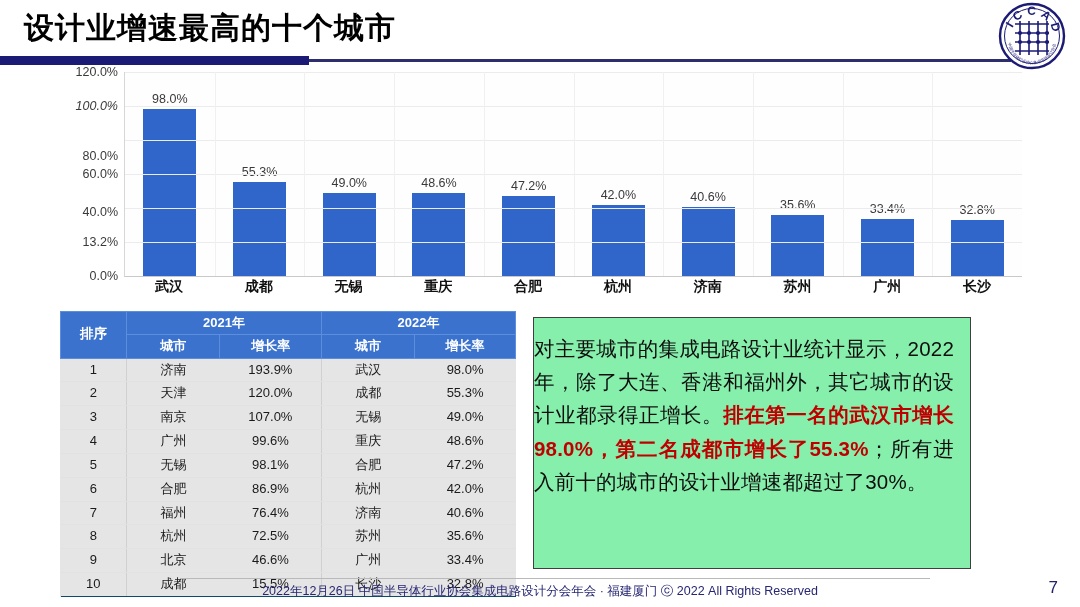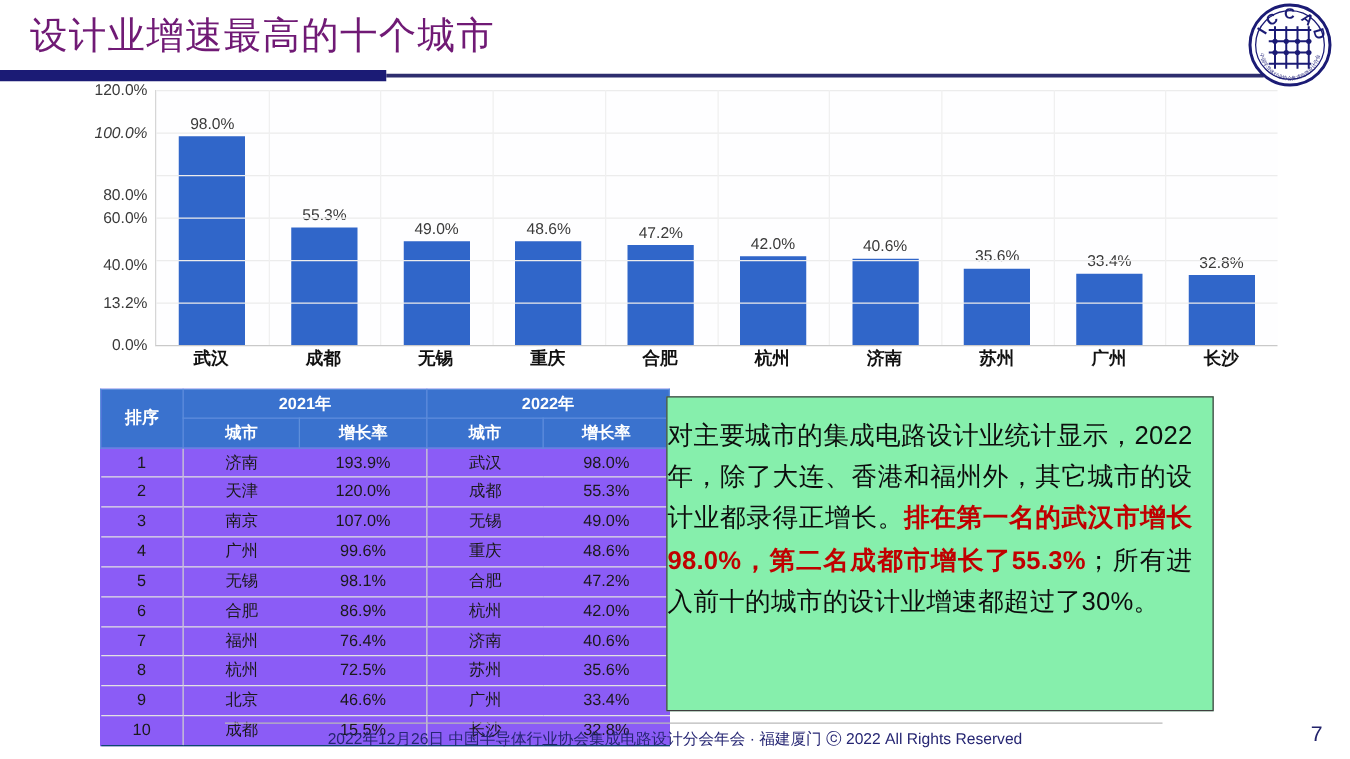--- a/index.html
+++ b/index.html
@@ -14,22 +14,22 @@
     overflow: hidden;
     font-family: "Liberation Sans", "DejaVu Sans", sans-serif;
   }
 
   
   #slide-title {
     position: absolute;
     left: 24px;
     top: 8px;
     font-size: 30px;
-    font-weight: normal;
-    color: #701a75;
+    font-weight: bold;
+    color: #000000;
     letter-spacing: 1px;
     white-space: nowrap;
   }
   #title-bar-thick {
     position: absolute;
     left: 0;
     top: 56px;
     width: 309px;
     height: 9px;
     background: #1B1B75;
@@ -141,26 +141,26 @@
     text-align: center;
     font-size: 14px;
     font-weight: bold;
     color: #111111;
     white-space: nowrap;
   }
 
   
   #data-table {
     position: absolute;
-    left: 80px;
+    left: 60px;
     top: 311px;
     width: 456px;
     border-collapse: collapse;
     font-size: 12.5px;
-    background: #8b5cf6;
+    background: #e5e5e5;
   }
   #data-table th {
     background: #3A72CE;
     color: #ffffff;
     font-weight: bold;
     font-size: 13px;
     padding: 3px 2px;
     border: 1px solid #5d8edb;
     text-align: center;
     line-height: 1.25;

